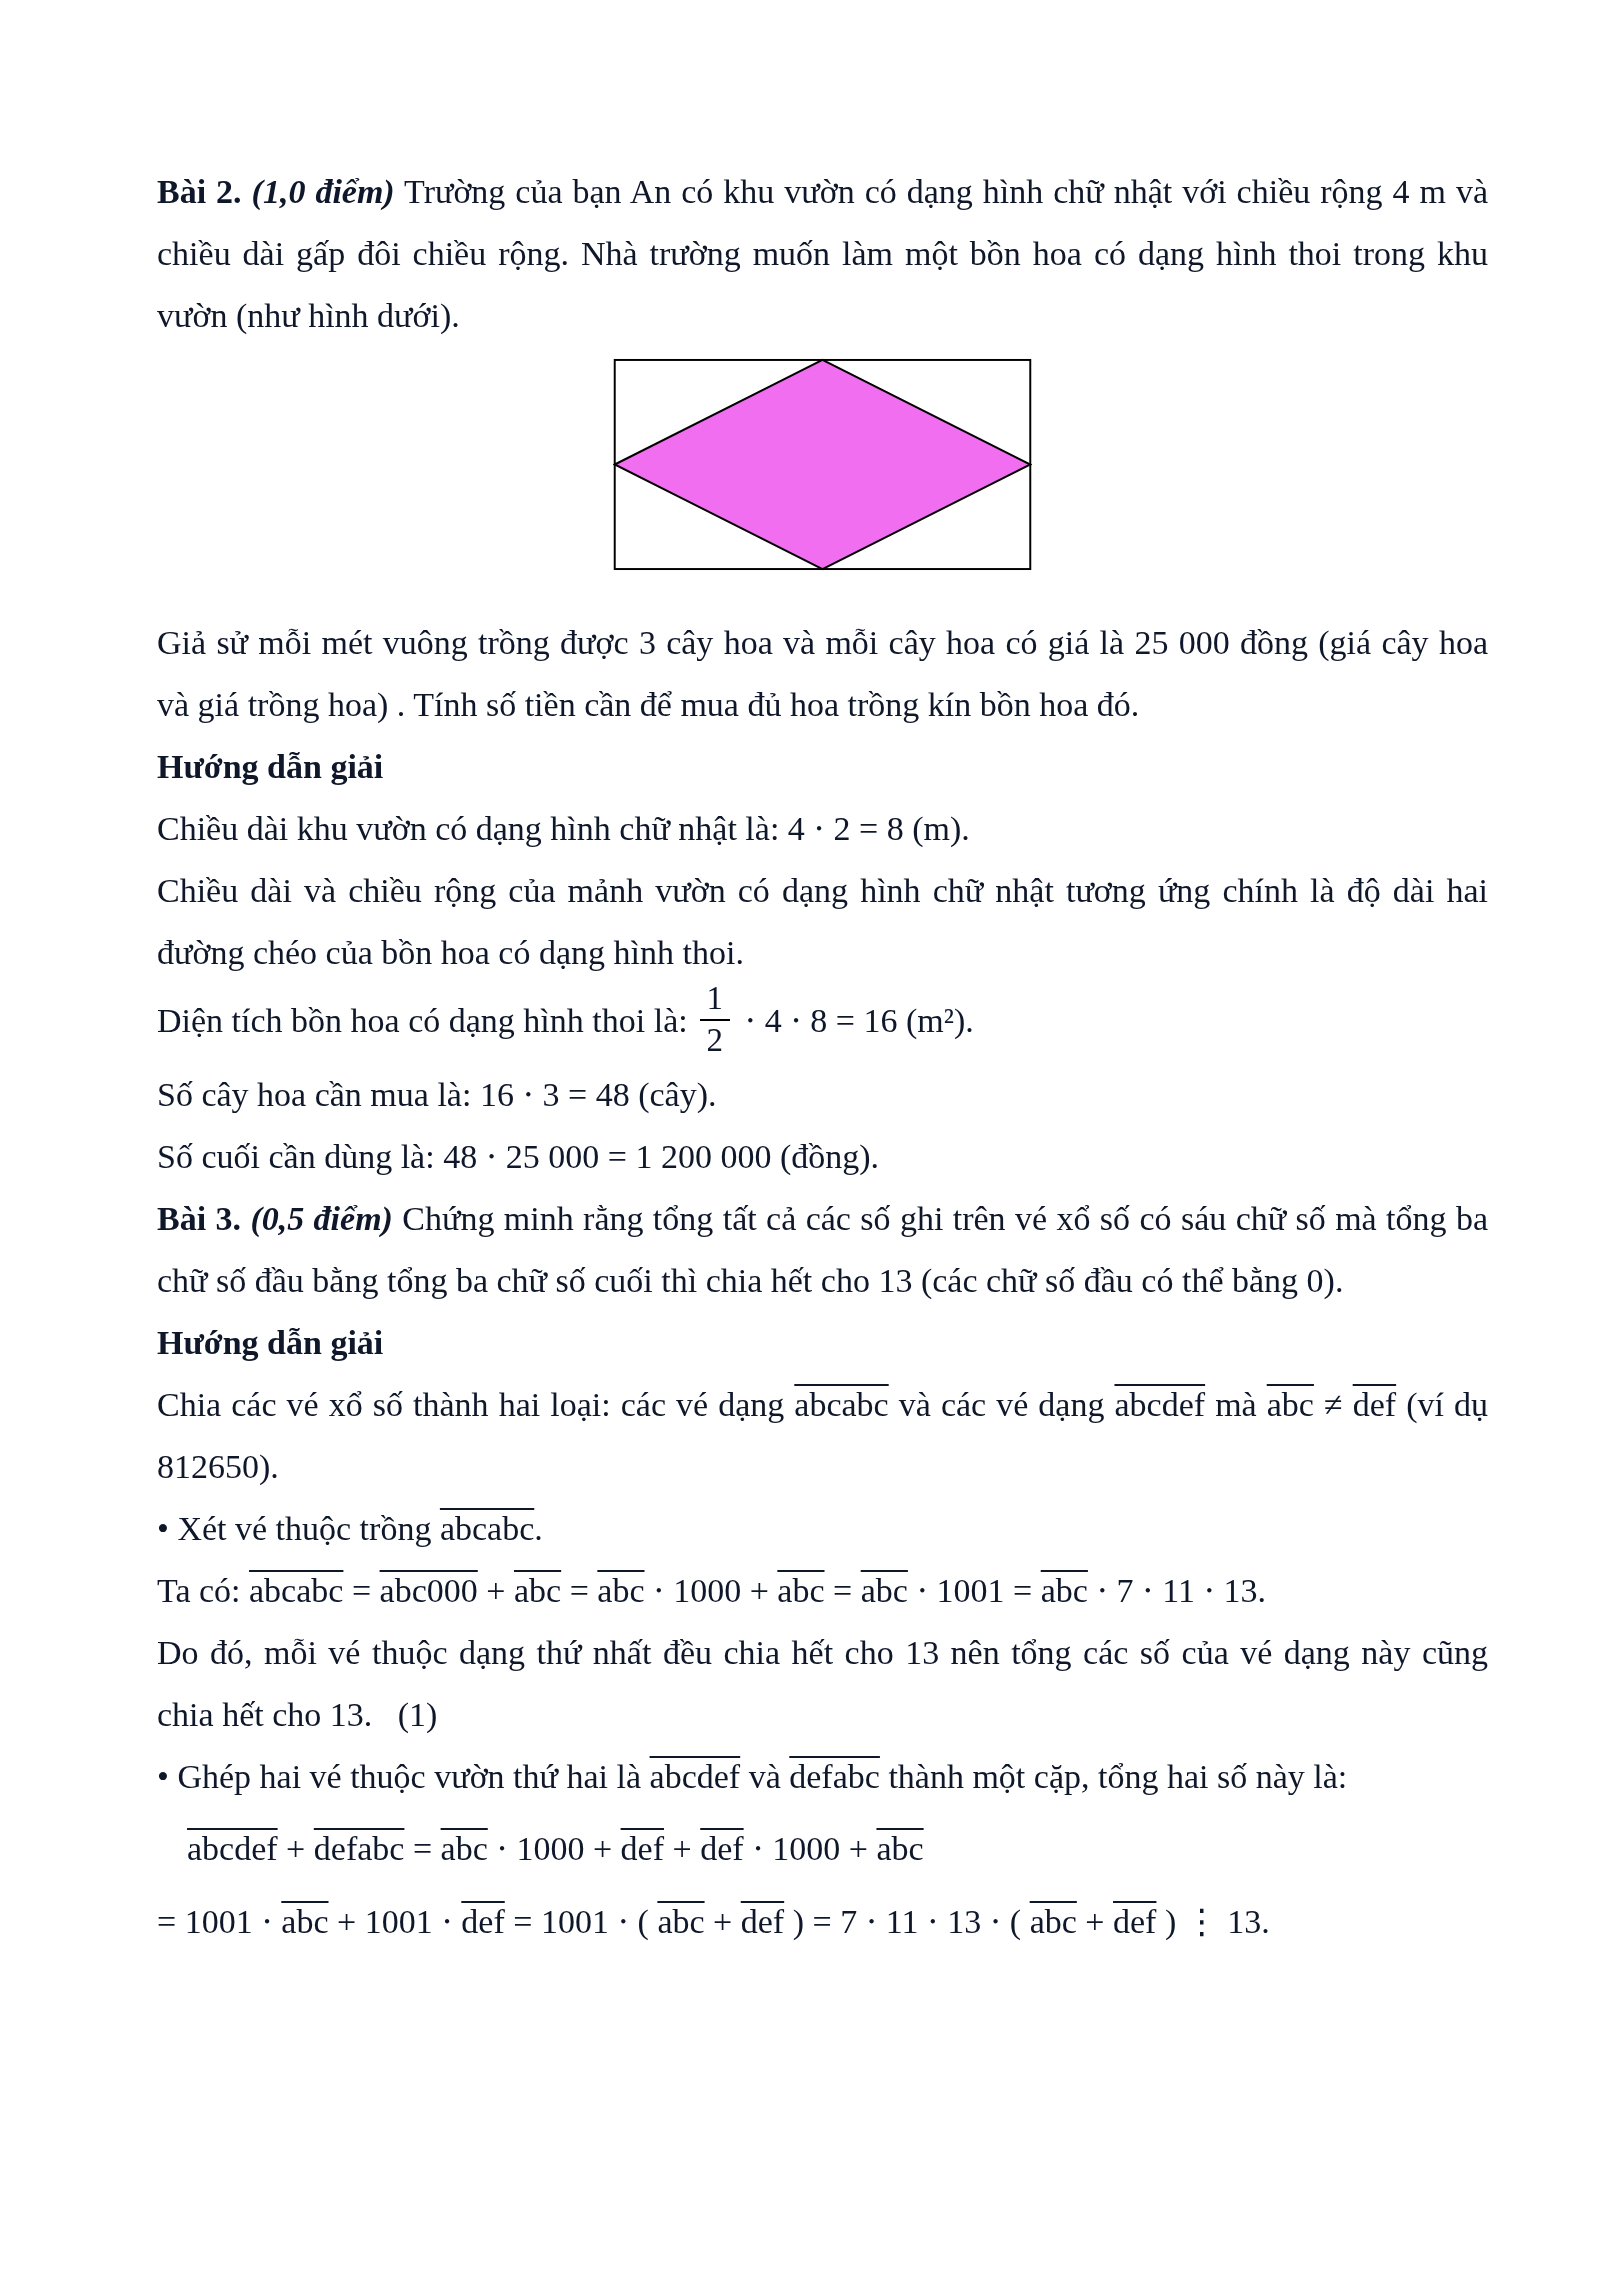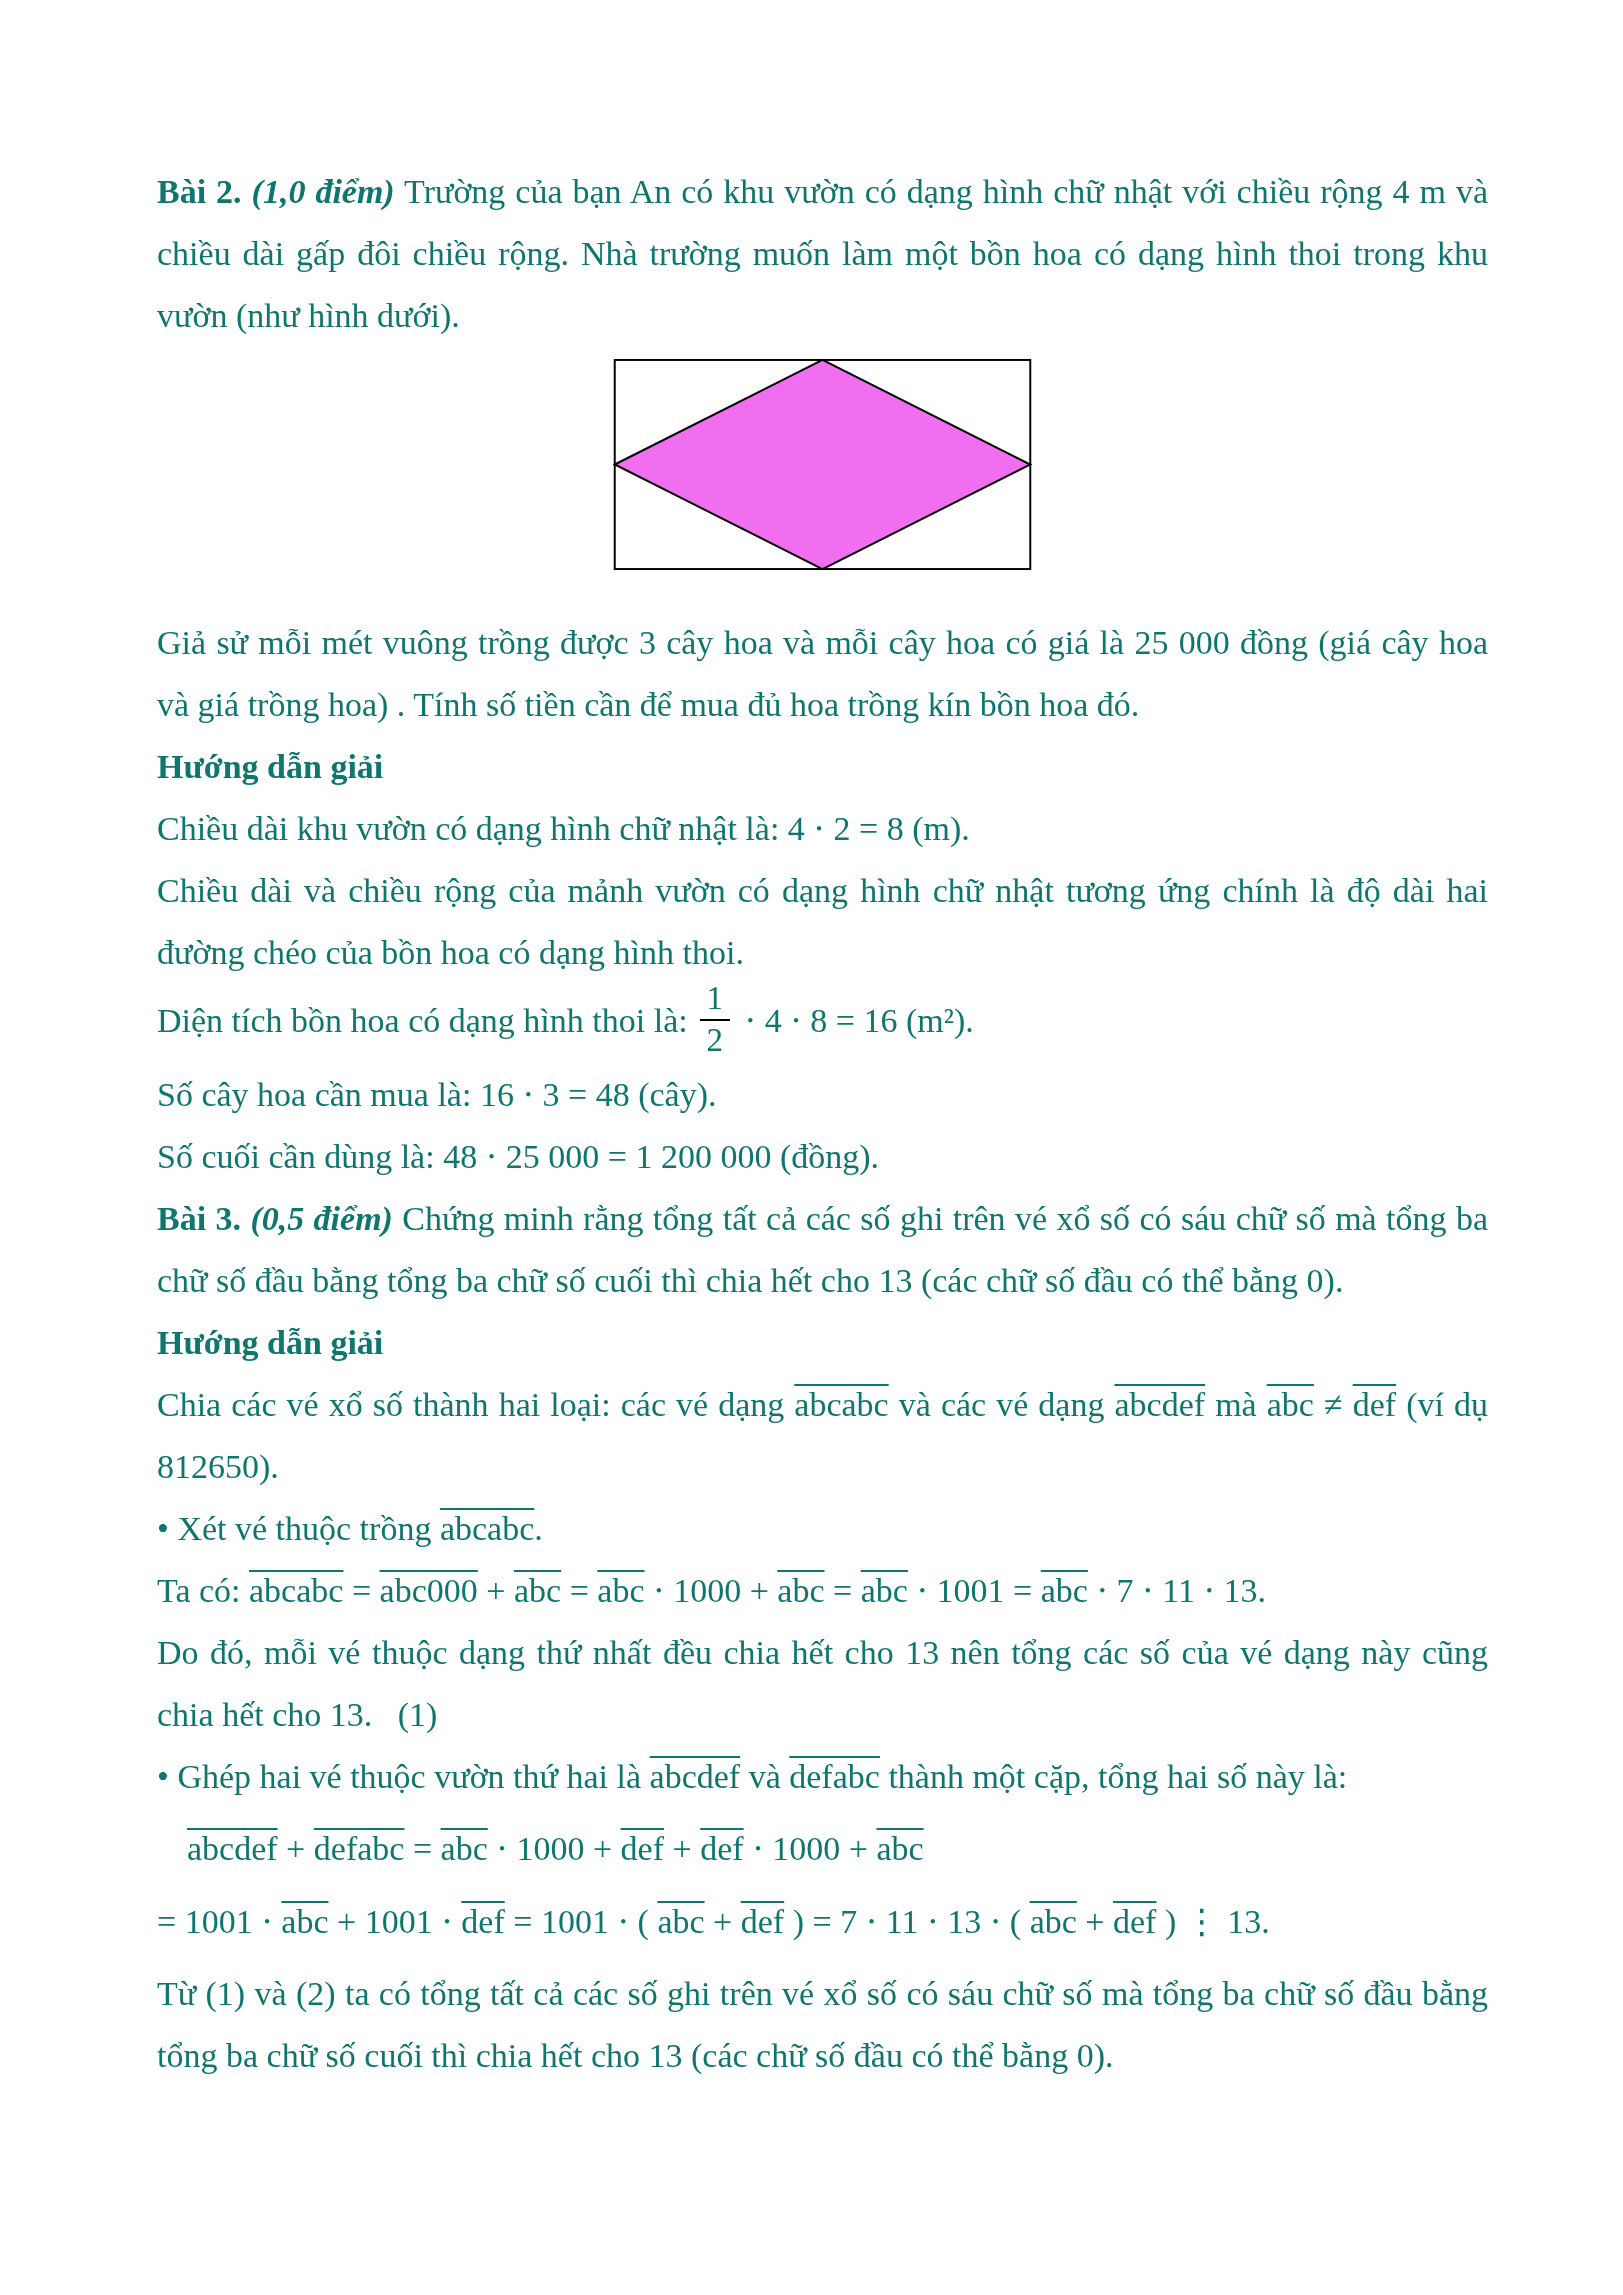--- a/index.html
+++ b/index.html
@@ -1,21 +1,21 @@
 <!DOCTYPE html>
 <html style="font-size:10.5px"><head>
 <meta charset="utf-8">
 <title>Document</title>
 <style>
   html,body{margin:0;padding:0;background:#ffffff;}
   .page{
     width:1623px;height:2295px;box-sizing:border-box;
     padding:161px 135px 0 157px;
     font-family:"Liberation Serif","DejaVu Serif",serif;
-    font-size:34px;line-height:62px;color:#0f766e;background:#fff;
+    font-size:34px;line-height:62px;color:#0f172a;background:#fff;
     overflow:hidden;
   }
   .para{margin:0;text-align:justify;}
   .b{font-weight:bold;}
   .bi{font-weight:bold;font-style:italic;}
   .ov{text-decoration:overline;text-decoration-thickness:2px;}
   .frac{display:inline-block;vertical-align:middle;text-align:center;line-height:1.15;font-size:33px;margin:0 6.5px 0 3.9px;position:relative;top:-3.9px;}
   .frac .num{display:block;border-bottom:2px solid #000;padding:0 6.5px 1.3px;}
   .frac .den{display:block;padding-top:1.3px;}
   .figwrap{width:100%;margin:10.5px 0 41px;text-align:center;}
@@ -64,17 +64,16 @@
 
   <p class="para">Do đó, mỗi vé thuộc dạng thứ nhất đều chia hết cho 13 nên tổng các số của vé dạng này cũng chia hết cho 13.  (1)</p>
 
   <p class="para"><span>• Ghép hai vé thuộc vườn thứ hai là </span><span class="ov">abcdef</span><span> và </span><span class="ov">defabc</span><span> thành một cặp, tổng hai số này là:</span></p>
 
   <p class="para mathline indent"><span class="ov">abcdef</span><span> + </span><span class="ov">defabc</span><span> = </span><span class="ov">abc</span><span> ⋅ 1000 + </span><span class="ov">def</span><span> + </span><span class="ov">def</span><span> ⋅ 1000 + </span><span class="ov">abc</span></p>
 
   <p class="para mathline"><span>= 1001 ⋅ </span><span class="ov">abc</span><span> + 1001 ⋅ </span><span class="ov">def</span><span> = 1001 ⋅ ( </span><span class="ov">abc</span><span> + </span><span class="ov">def</span><span> ) = 7 ⋅ 11 ⋅ 13 ⋅ ( </span><span class="ov">abc</span><span> + </span><span class="ov">def</span><span> ) ⋮ 13.</span></p>
 
 
-  <p class="para">Từ (1) và (2) ta có tổng tất cả các số ghi trên vé xổ số có sáu chữ số mà tổng ba chữ số đầu bằng tổng ba chữ số cuối thì chia hết cho 13 (các chữ số đầu có thể bằng 0).</p>
 
 
 </div>
 
 
 </body></html>

